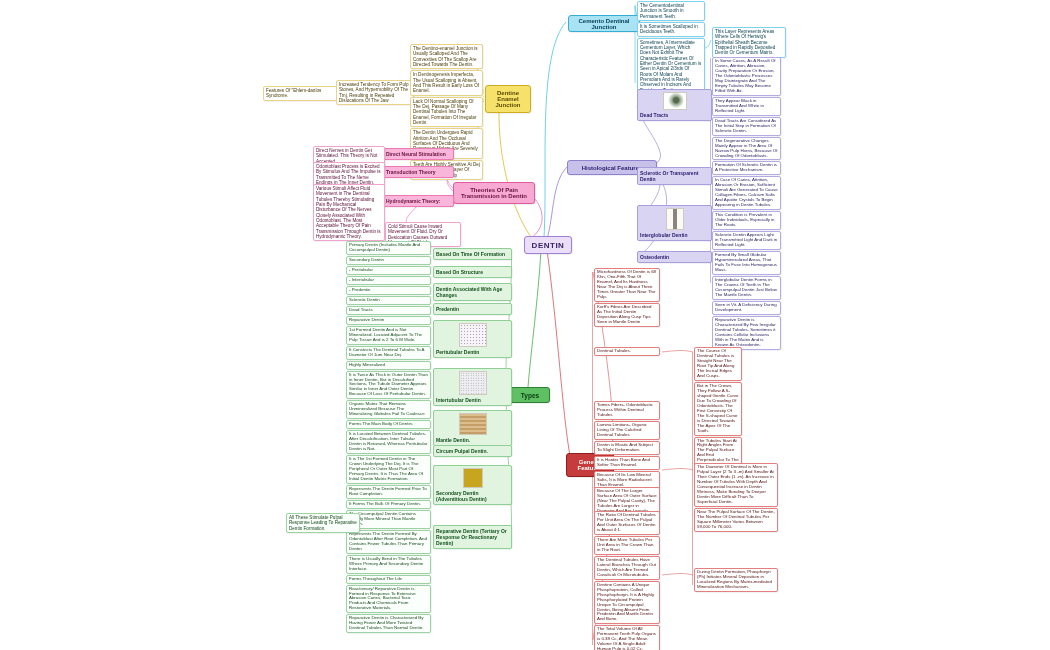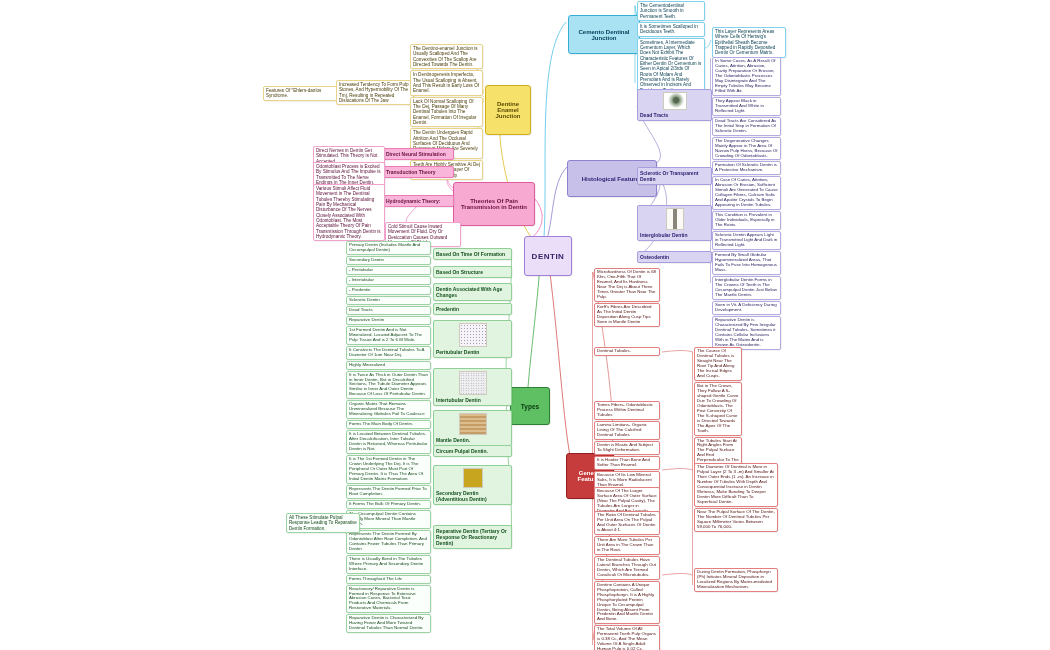--- a/index.html
+++ b/index.html
@@ -5,21 +5,21 @@
   html,body{margin:0;padding:0;background:#fff;}
   .canvas{position:relative;width:1050px;height:650px;background:#ffffff;overflow:hidden;
           font-family:"Liberation Sans",sans-serif;}
   svg.wires{position:absolute;left:0;top:0;z-index:0;}
   .abs{position:absolute;z-index:2;}
   .col{position:absolute;display:flex;flex-direction:column;gap:1px;z-index:2;}
   .note{border:1px solid;border-radius:2px;background:#fff;padding:1px 2px;
         font-size:4.6px;line-height:1.16;box-shadow:0.5px 0.5px 0 rgba(0,0,0,.10);}
   .sm{font-size:4.4px;line-height:1.13;}
   .label{display:flex;align-items:center;justify-content:center;text-align:center;
-         font-weight:bold;border:1px solid;border-radius:3px;padding:13px 3px;
+         font-weight:bold;border:1px solid;border-radius:3px;padding:2px 3px;
          box-shadow:0.5px 0.5px 0 rgba(0,0,0,.12);}
   .center-label{background:#eadef8;border-color:#a07fd6;color:#3a2368;font-size:8px;letter-spacing:.5px;}
   .cdj-label{background:#a9e2f3;border-color:#35aed6;color:#06425c;font-size:6px;}
   .cdj-note{border-color:#7fd2ec;color:#073f52;}
   .hist-label{background:#c7c1ea;border-color:#8d82cf;color:#2c2170;font-size:6px;}
   .hist-sub{background:#d9d4f2;border-color:#a79ede;color:#2c2170;font-weight:bold;font-size:5px;
             border:1px solid #a79ede;border-radius:2px;padding:2px;box-shadow:0.5px 0.5px 0 rgba(0,0,0,.1);}
   .hist-note{border-color:#b3abe3;color:#241c5e;}
   .dej-label{background:#f6e26b;border-color:#cfae1e;color:#5c4a02;font-size:6px;}
   .dej-note{border-color:#e8d387;color:#4a3c05;}

